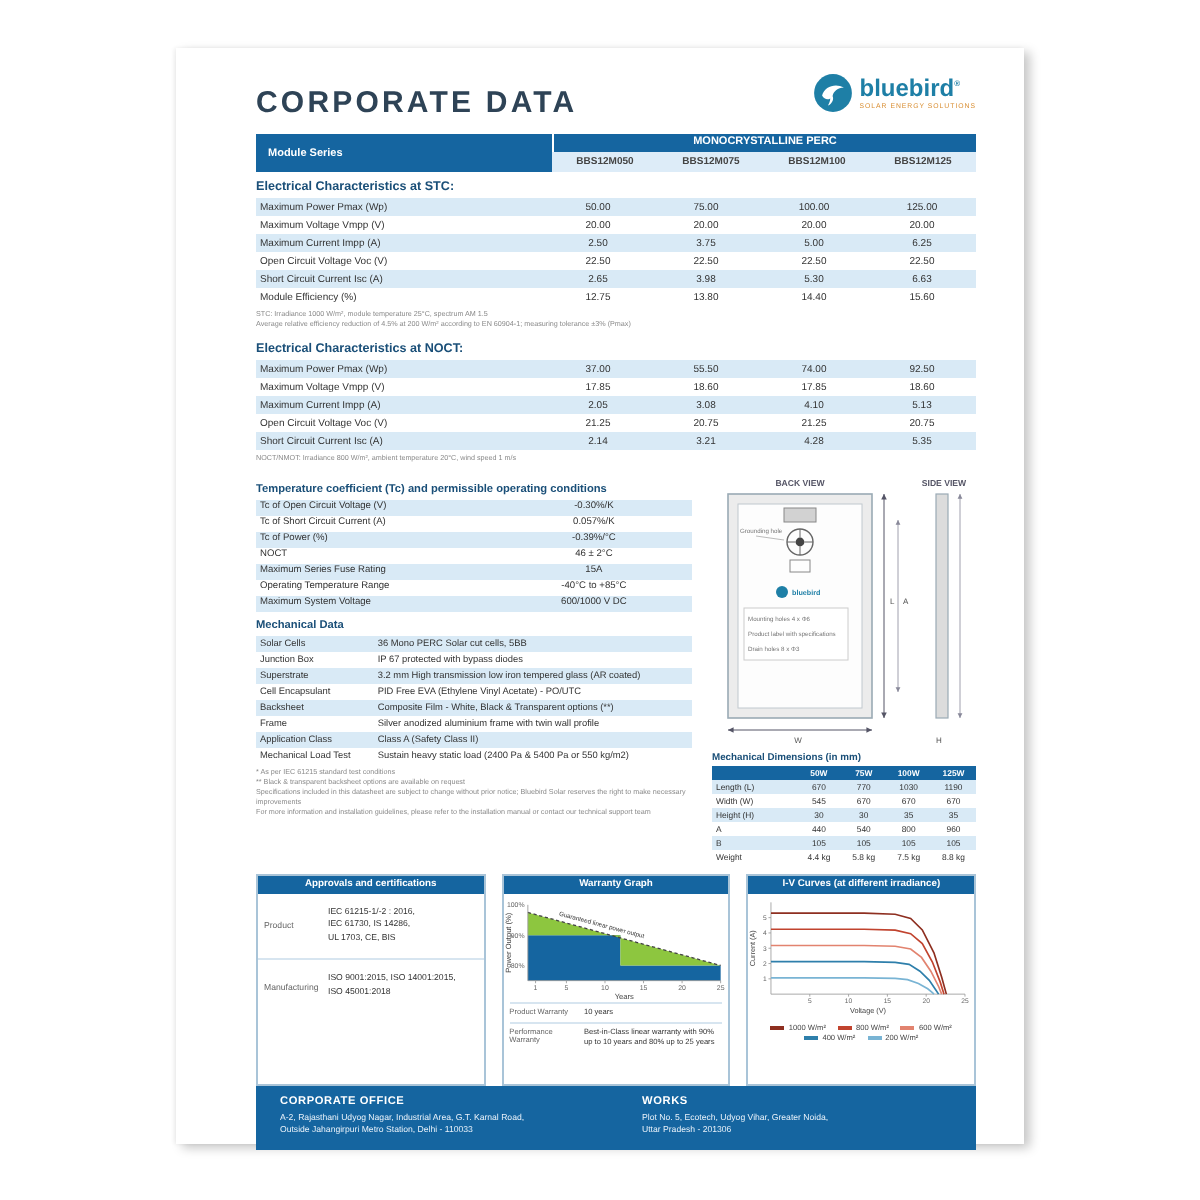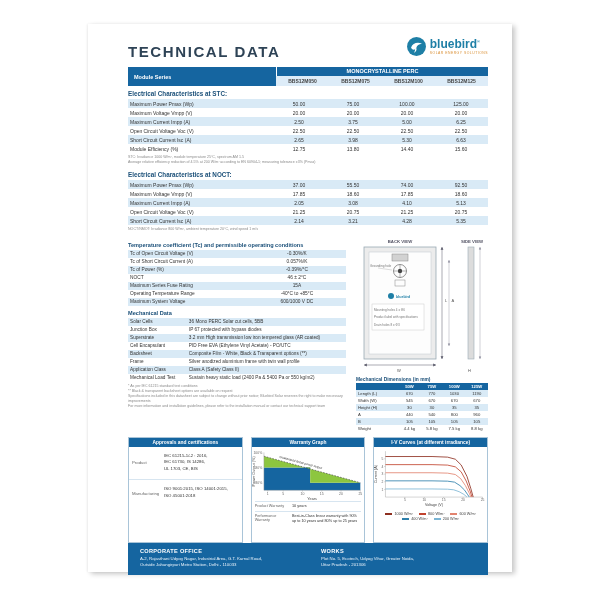--- a/index.html
+++ b/index.html
@@ -82,21 +82,21 @@
   .dnote{font-size:3.1px;fill:#777;}
   .ddim{font-size:4px;fill:#555;}
   .dlogo{font-size:3.6px;fill:#1e7fa6;font-weight:bold;}
 </style>
 </head>
 <body>
 
 <div class="page">
 
   <div class="header">
-    <div class="page-title">TECHNICAL DATA</div>
+    <div class="page-title">CORPORATE DATA</div>
     <div class="logo">
       <svg viewBox="0 0 20 20">
         <circle cx="10" cy="10" r="9" fill="#1e7fa6"></circle>
         <path d="M4.8,11.2 C6,6.8 11.2,5.2 15.2,7.4 C12.2,7.6 10.4,9 9.8,11.4 C8.4,13.8 6,13.4 4.8,11.2 Z" fill="#ffffff"></path>
         <path d="M9.8,11.4 C10.6,13.2 9.4,15.2 7.6,16 C8.6,14.4 8.8,13 8.6,12.2 Z" fill="#ffffff"></path>
       </svg>
       <div>
         <div class="brand-text"><span>bluebird</span><sup>®</sup></div>
         <div class="tagline">SOLAR ENERGY SOLUTIONS</div>
       </div>

